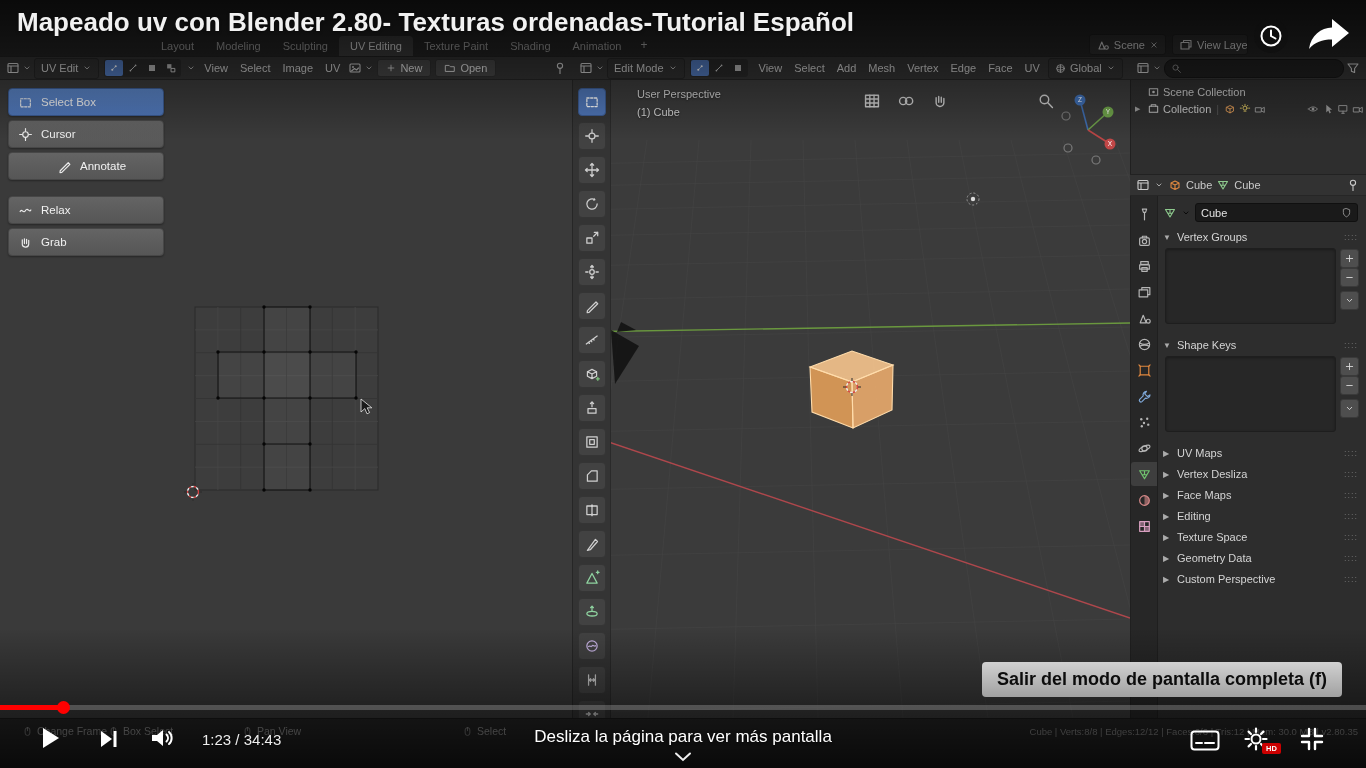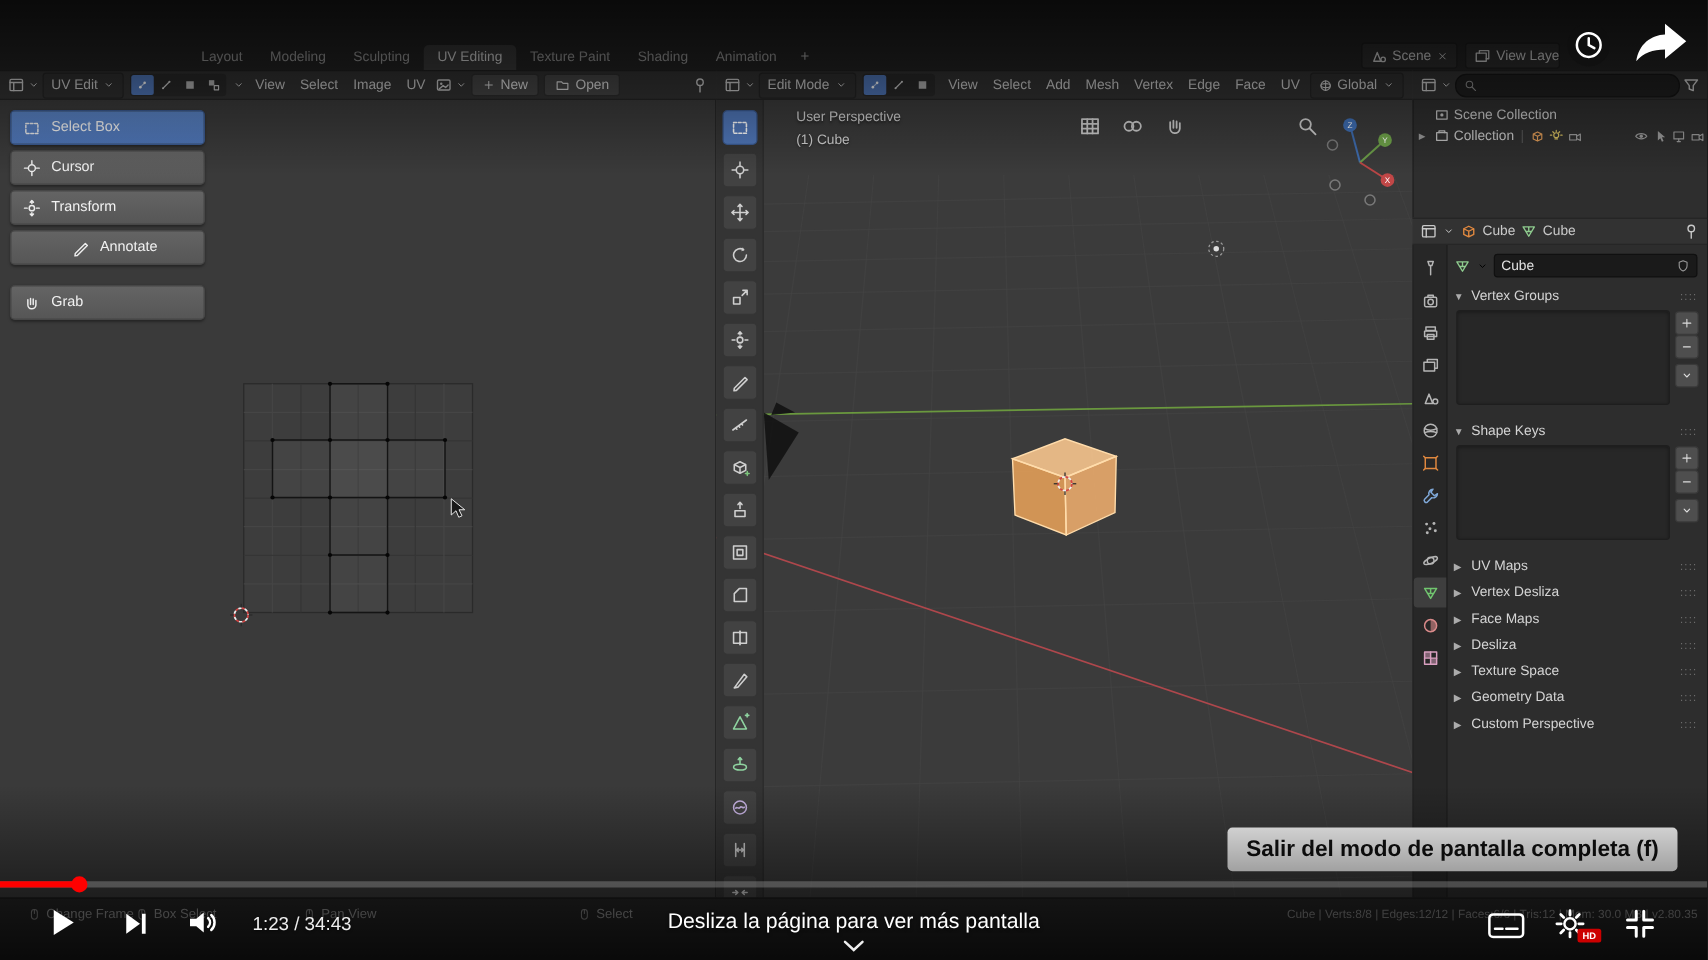--- a/index.html
+++ b/index.html
@@ -418,36 +418,35 @@
           </div>
           <div class="toolbtn">
             <span class="icn" style="width: 15px; height: 15px;">
               <svg viewBox="0 0 14 14">
                 <circle cx="7" cy="7" r="2.6"></circle>
                 <path d="M7 1.5 V4 M7 10 V12.5 M1.5 7 H4 M10 7 H12.5"></path>
               </svg>
             </span>
             <span>Cursor</span>
           </div>
+          <div class="toolbtn" style="margin-bottom: 12px; padding-left: 48px;">
+            <span class="icn" style="width: 15px; height: 15px;">
+              <svg viewBox="0 0 14 14">
+                <path d="M3 11 L10.5 3.5 L12 5 L4.5 12.5 L2.8 12.8 Z"></path>
+              </svg>
+            </span>
+            <span>Annotate</span>
+          </div>
           <div class="toolbtn">
             <span class="icn" style="width: 15px; height: 15px;">
               <svg viewBox="0 0 14 14">
-                <circle cx="7" cy="7" r="2"></circle>
-                <path d="M7 1.5 V3.5 M7 10.5 V12.5 M1.5 7 H3.5 M10.5 7 H12.5 M5.8 2.6 L7 1.3 L8.2 2.6 M5.8 11.4 L7 12.7 L8.2 11.4"></path>
-              </svg>
-            </span>
-            <span>Transform</span>
-          </div>
-          <div class="toolbtn" style="margin-bottom: 12px; padding-left: 48px;">
-            <span class="icn" style="width: 15px; height: 15px;">
-              <svg viewBox="0 0 14 14">
-                <path d="M3 11 L10.5 3.5 L12 5 L4.5 12.5 L2.8 12.8 Z"></path>
-              </svg>
-            </span>
-            <span>Annotate</span>
+                <path d="M2 8 C3.5 4.5 5 10.5 7 7 C9 3.5 10.5 9.5 12 6.5"></path>
+              </svg>
+            </span>
+            <span>Relax</span>
           </div>
           <div class="toolbtn">
             <span class="icn" style="width: 15px; height: 15px;">
               <svg viewBox="0 0 14 14">
                 <path d="M4 8 V4.5 M6 8 V3.5 M8 8 V4 M10 8 V5 M4 8 a3 3 0 0 0 6 0.5 V5"></path>
               </svg>
             </span>
             <span>Grab</span>
           </div>
         </div>
@@ -988,21 +987,21 @@
             <span>Vertex Desliza</span>
             <span class="grip">::::</span>
           </div>
           <div class="sec" style="top: 290px;">
             <span class="arr">▶</span>
             <span>Face Maps</span>
             <span class="grip">::::</span>
           </div>
           <div class="sec" style="top: 311px;">
             <span class="arr">▶</span>
-            <span>Desliza</span>
+            <span>Editing</span>
             <span class="grip">::::</span>
           </div>
           <div class="sec" style="top: 332px;">
             <span class="arr">▶</span>
             <span>Texture Space</span>
             <span class="grip">::::</span>
           </div>
           <div class="sec" style="top: 353px;">
             <span class="arr">▶</span>
             <span>Geometry Data</span>
@@ -1052,20 +1051,21 @@
               <path d="M7 2 V6"></path>
             </svg>
           </span>
           <span>Select</span>
         </span>
       </div>
   </div>
 
   <div class="yt">
     <div class="yt-topgrad"></div>
+    <div class="yt-title">Mapeado uv con Blender 2.80- Texturas ordenadas-Tutorial Español</div>
 
     <svg class="abs" style="left:1252px;top:17px;" width="38" height="38">
       <circle cx="19" cy="19" r="17" fill="rgba(15,15,15,0.55)"></circle>
       <circle cx="19" cy="19" r="9.5" fill="none" stroke="#fff" stroke-width="2"></circle>
       <path d="M19 13.5 V19 L23.5 21.5" fill="none" stroke="#fff" stroke-width="2" stroke-linecap="round"></path>
     </svg>
     <svg class="abs" style="left:1306px;top:16px;" width="46" height="36">
       <path d="M3 33 C5 19 15 12 26 11.5 L26 3 L43 17 L26 31 L26 23.5 C16 23.5 9 26 3 33 Z" fill="#fff"></path>
     </svg>
 

